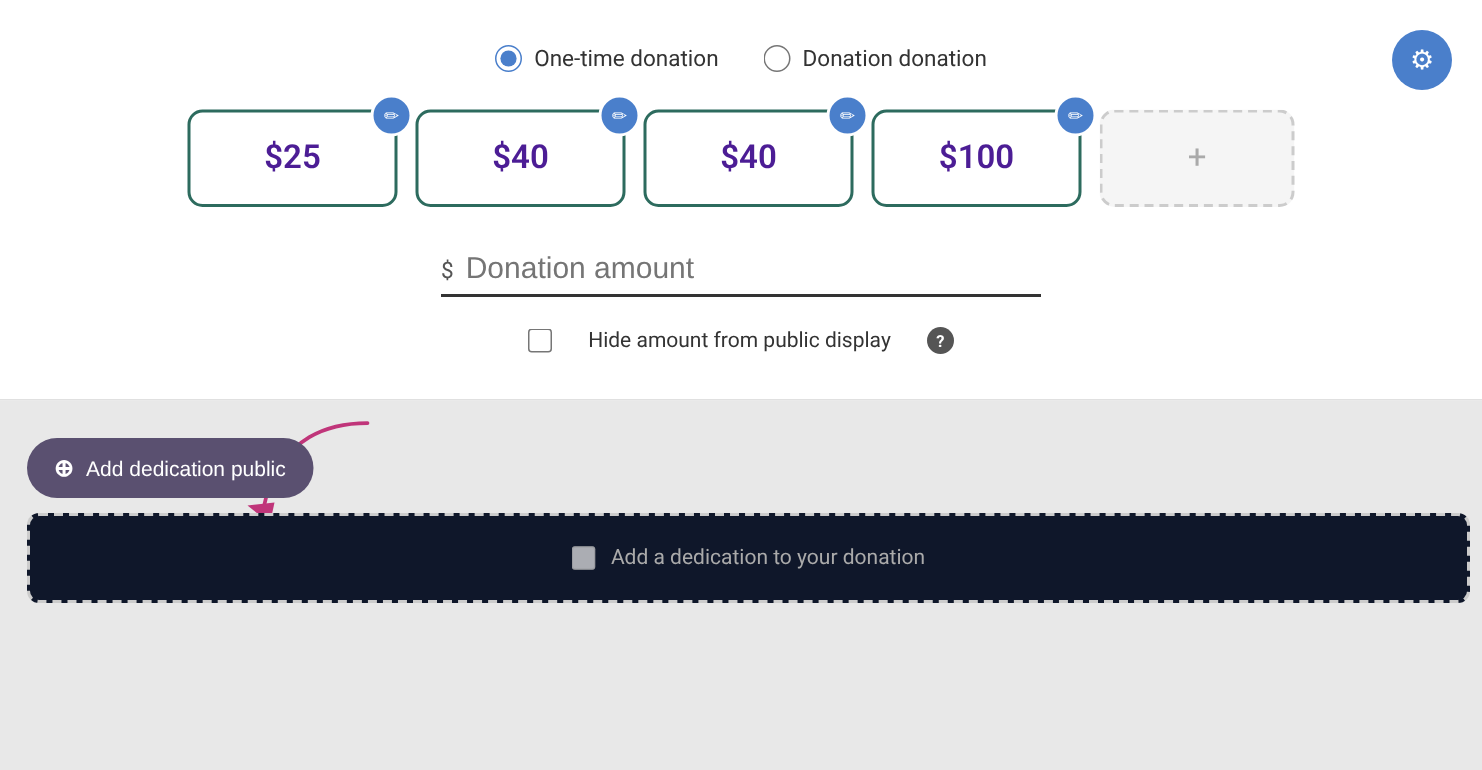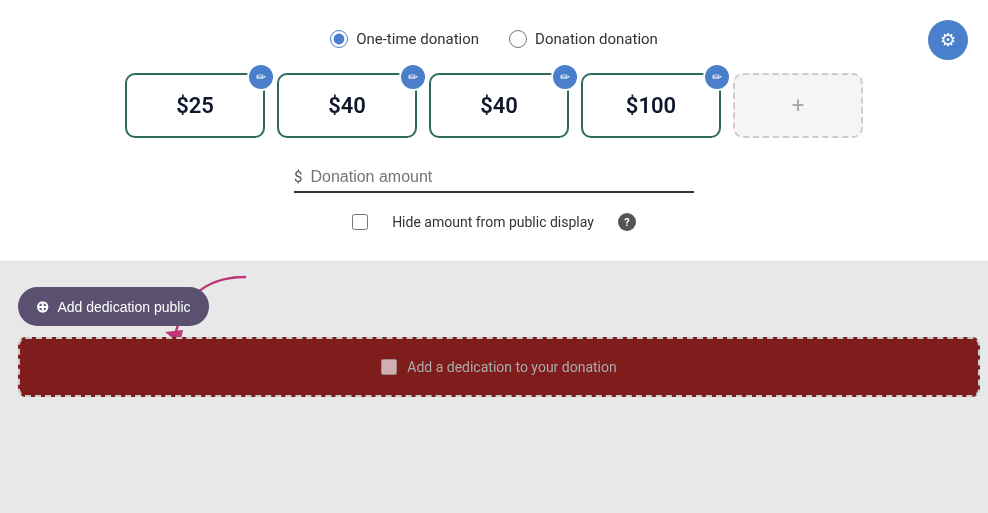--- a/index.html
+++ b/index.html
@@ -78,21 +78,21 @@
     .amount-card {
       width: 140px;
       height: 65px;
       border: 2px solid #2d6b5e;
       border-radius: 10px;
       display: flex;
       align-items: center;
       justify-content: center;
       font-size: 22px;
       font-weight: 600;
-      color: #0f172a;
+      color: #4c1d95;
       background: #fff;
       cursor: pointer;
     }
 
     .edit-badge {
       position: absolute;
       top: -10px;
       right: -10px;
       width: 28px;
       height: 28px;
@@ -141,21 +141,21 @@
 
     .dollar-sign {
       font-size: 15px;
       color: #555;
       margin-right: 8px;
     }
 
     .donation-amount-input {
       border: none;
       outline: none;
-      font-size: 16px;
+      font-size: 20px;
       color: #aaa;
       background: transparent;
       flex: 1;
     }
 
     .hide-amount-row {
       display: flex;
       align-items: center;
       justify-content: center;
       gap: 24px;
@@ -231,21 +231,21 @@
     }
 
     .dedication-dashed-box {
       position: absolute;
       top: 75px;
       left: 18px;
       right: 8px;
       height: 60px;
       border: 2px dashed #ccc;
       border-radius: 8px;
-      background: #7f1d1d;
+      background: #0f172a;
       display: flex;
       align-items: center;
       justify-content: center;
     }
 
     .dedication-checkbox-row {
       display: flex;
       align-items: center;
       gap: 10px;
     }

